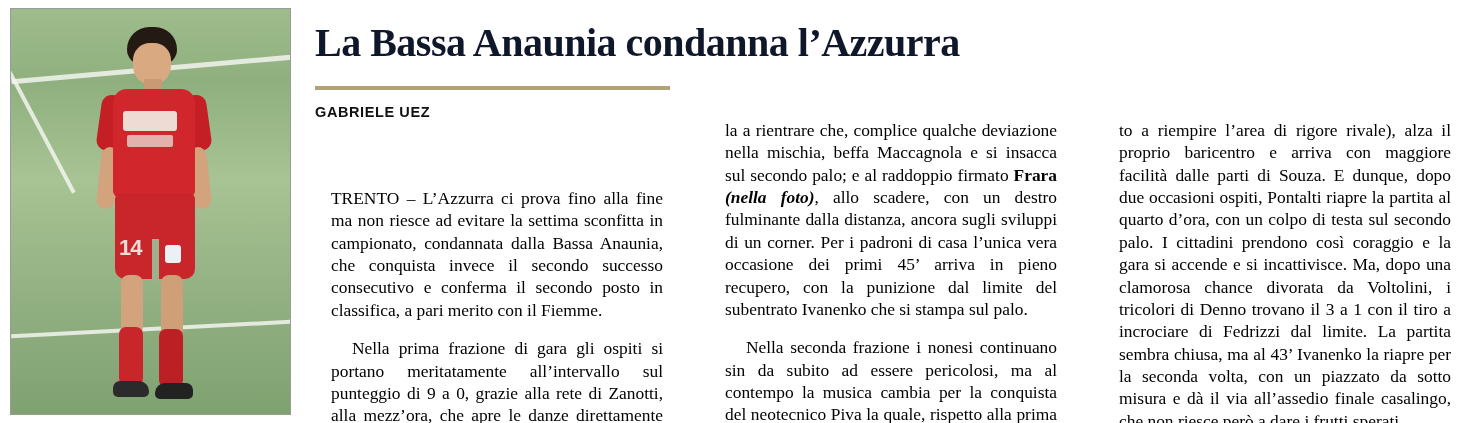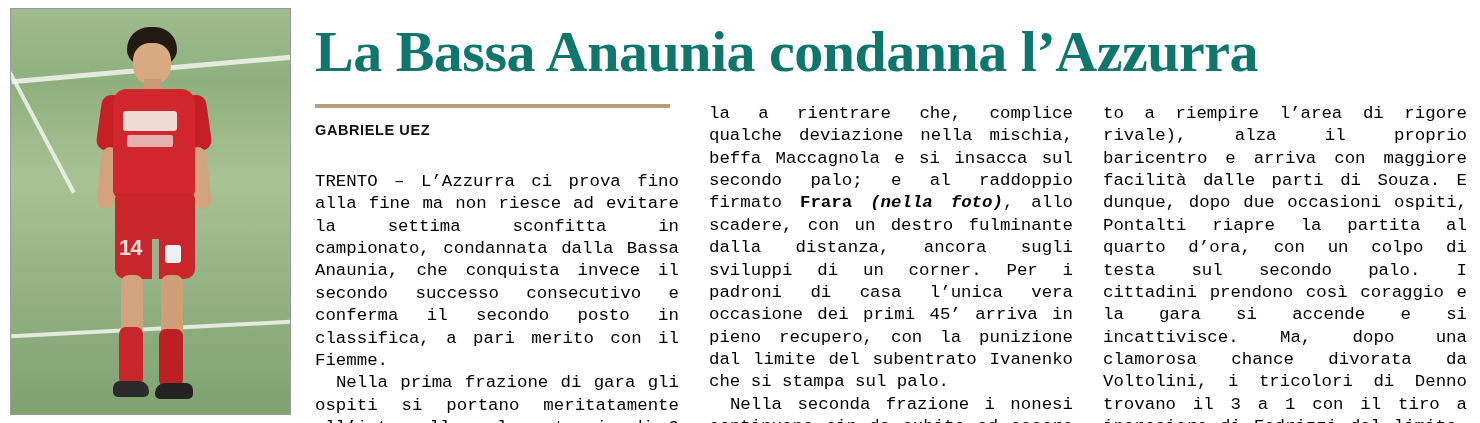--- a/index.html
+++ b/index.html
@@ -108,25 +108,25 @@
   
   .article {
     position: absolute;
     left: 315px;
     top: 8px;
     width: 1152px;
     height: 407px;
   }
   .headline {
     font-family: "Liberation Serif", serif;
-    font-size: 58px;
+    font-size: 40px;
     line-height: 1.04;
     font-weight: bold;
     letter-spacing: -0.5px;
-    color: #0f766e;
+    color: #0f172a;
     white-space: nowrap;
     margin: 14px 0 0 0;
   }
   .rule {
     margin-top: 22px;
     width: 355px;
     height: 4px;
     background: #b3a178;
   }
   .byline {
@@ -148,21 +148,21 @@
   }
   .col {
     width: 364px;
     font-size: 17.4px;
     line-height: 1.285;
     text-align: justify;
     color: #000;
     hyphens: auto;
   }
   .col.c1 { padding-top: 68px; }
-  .col p { margin: 0; font-family: Liberation Mono, monospace; }
+  .col p { margin: 16px; }
   .col p + p { text-indent: 1.2em; }
   b.name { font-weight: bold; }
   i.note { font-style: italic; font-weight: bold; }
 </style>
 </head>
 <body>
 
 <div class="page">
 
   <div class="photo-wrap">

